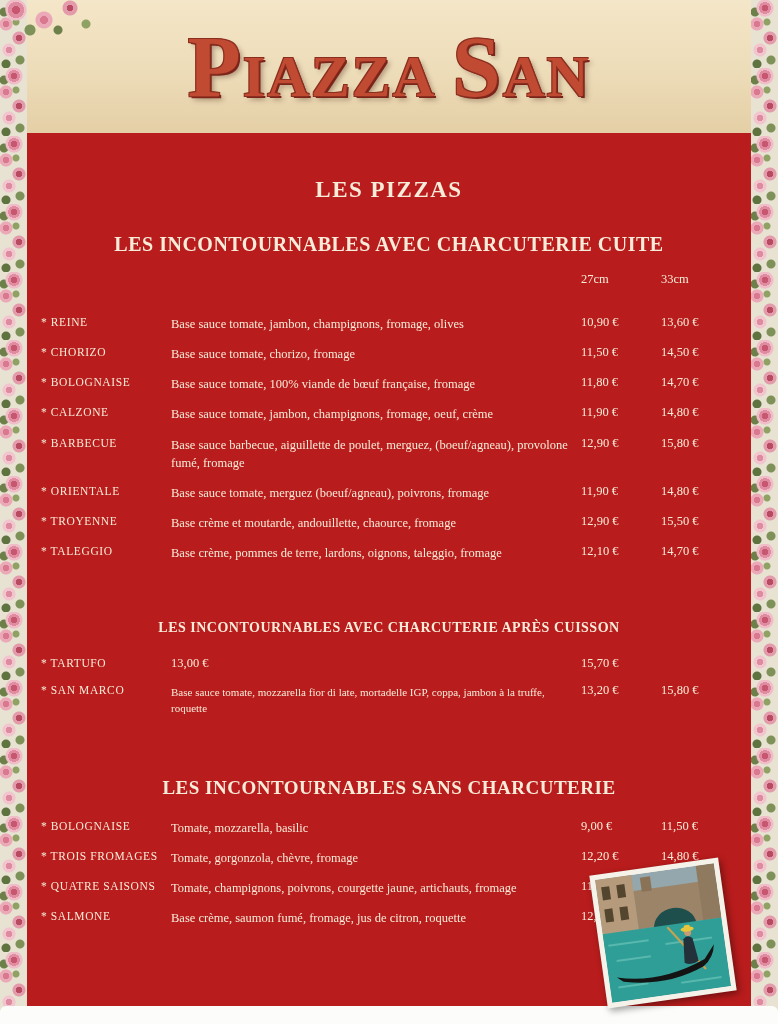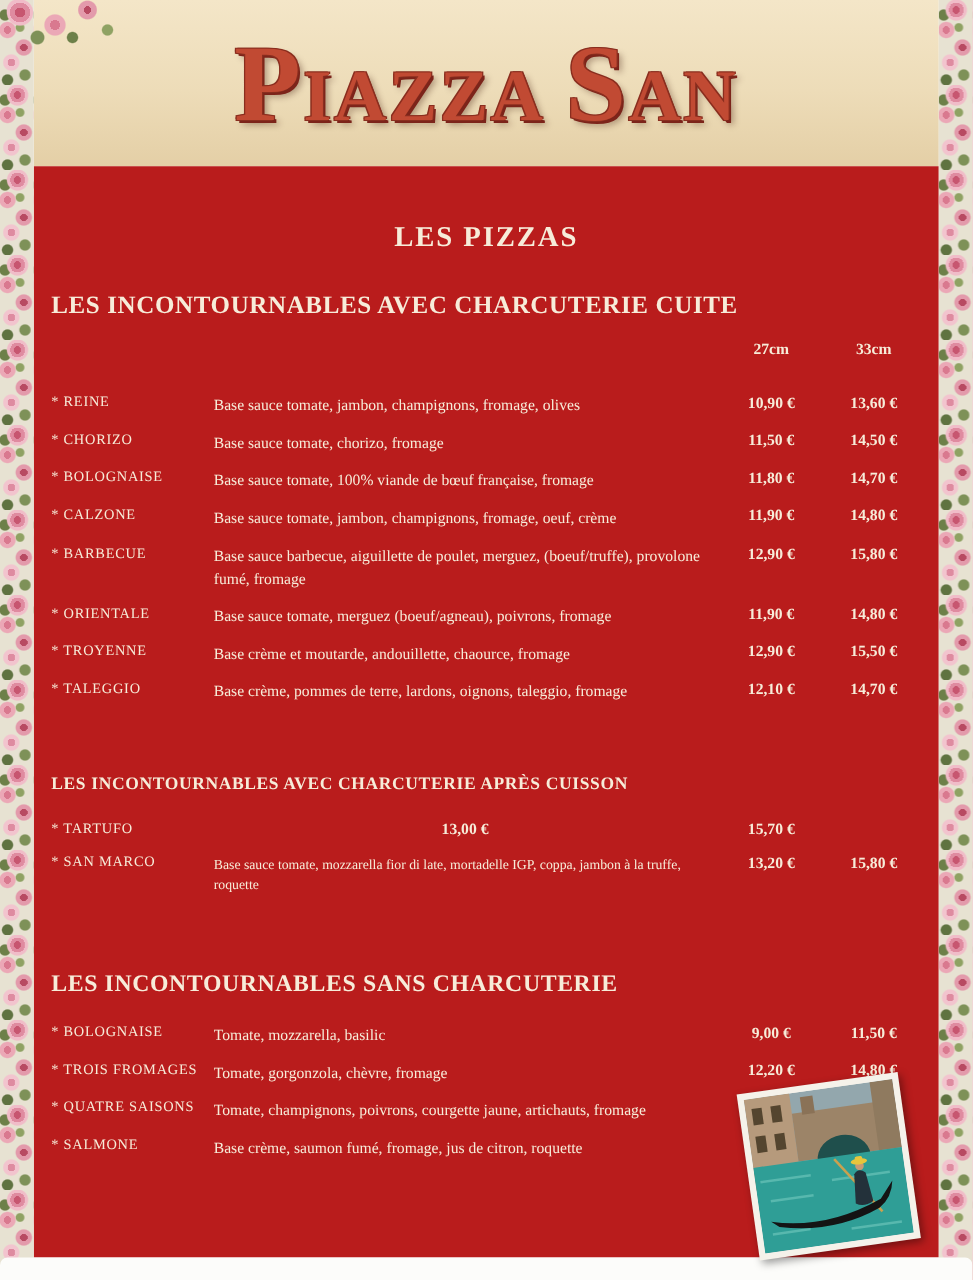--- a/index.html
+++ b/index.html
@@ -71,40 +71,40 @@
     position: absolute; left: 27px; right: 27px; top: 133px; bottom: 18px; z-index: 1;
     background: #b91c1c;
     color: #f7ecd9;
     padding: 0 14px;
   }
   .menu-title {
     text-align: center; margin-top: 44px;
     font-size: 23px; letter-spacing: 1.5px; font-weight: bold;
   }
   .section-heading {
-    text-align: left; margin-top: 30px;
+    text-align: center; margin-top: 30px;
     font-size: 20px; letter-spacing: .5px; font-weight: bold; font-family: Liberation Serif, serif;
   }
   #sections section:nth-child(2) .section-heading { font-size: 14px; margin-top: 52px; }
   #sections section:nth-child(3) .section-heading { font-size: 19px; margin-top: 54px; }
 
   .row {
     display: grid;
     grid-template-columns: 122px 1fr 72px 76px;
     column-gap: 8px;
     align-items: start;
     padding: 6px 0;
     font-size: 12.5px;
   }
   .size-row { padding: 16px 0 2px; }
   .size-col { text-align: center; }
   .rows { margin-top: 20px; }
   .name { font-size: 11.5px; letter-spacing: .6px; padding-top: 1px; }
   .desc { line-height: 1.45; }
-  .p27, .p33 { text-align: center; white-space: nowrap; font-weight: bold; }
+  .p27, .p33 { text-align: left; white-space: nowrap; }
   #sections section:nth-child(2) .desc { font-size: 11px; padding-top: 2px; }
   #sections section:nth-child(2) .rows,
   #sections section:nth-child(3) .rows { margin-top: 14px; }
 
   
   .bottom-bar {
     position: absolute; left: 0; right: 0; bottom: 0; height: 18px;
     background: #fcfcfa; z-index: 4;
     border-top-left-radius: 6px; border-top-right-radius: 6px;
   }
@@ -170,21 +170,21 @@
 
   <div class="row item-row">
     <span class="name">* CALZONE</span>
     <span class="desc">Base sauce tomate, jambon, champignons, fromage, oeuf, crème</span>
     <span class="p27">11,90 €</span>
     <span class="p33">14,80 €</span>
   </div>
 
   <div class="row item-row">
     <span class="name">* BARBECUE</span>
-    <span class="desc">Base sauce barbecue, aiguillette de poulet, merguez, (boeuf/truffe), provolone fumé, fromage</span>
+    <span class="desc">Base sauce barbecue, aiguillette de poulet, merguez, (boeuf/agneau), provolone fumé, fromage</span>
     <span class="p27">12,90 €</span>
     <span class="p33">15,80 €</span>
   </div>
 
   <div class="row item-row">
     <span class="name">* ORIENTALE</span>
     <span class="desc">Base sauce tomate, merguez (boeuf/agneau), poivrons, fromage</span>
     <span class="p27">11,90 €</span>
     <span class="p33">14,80 €</span>
   </div>

